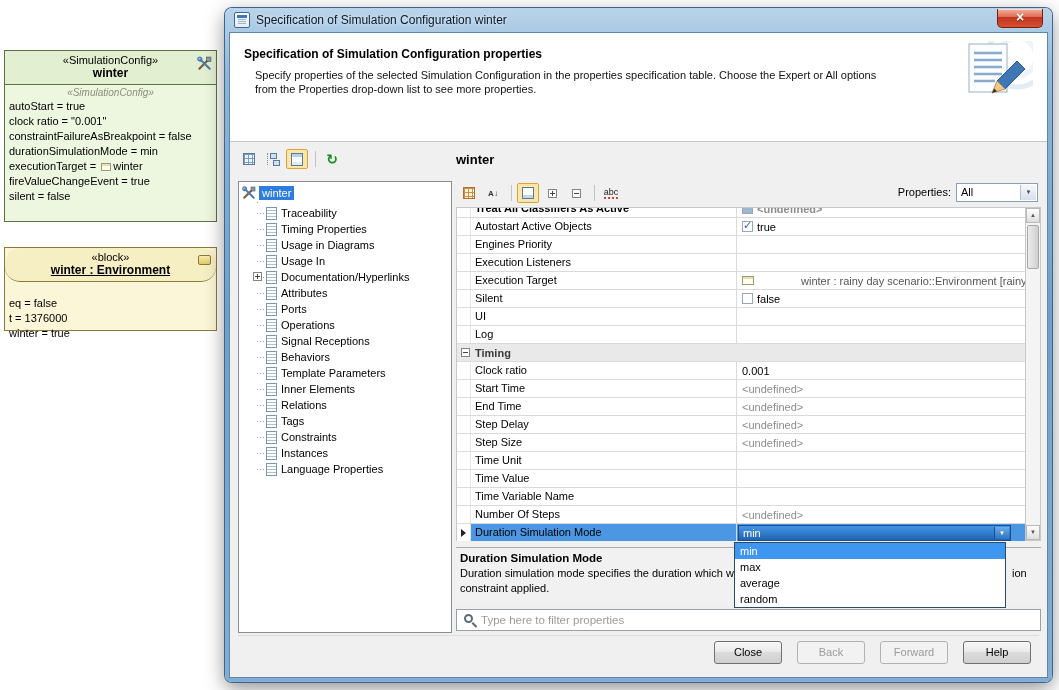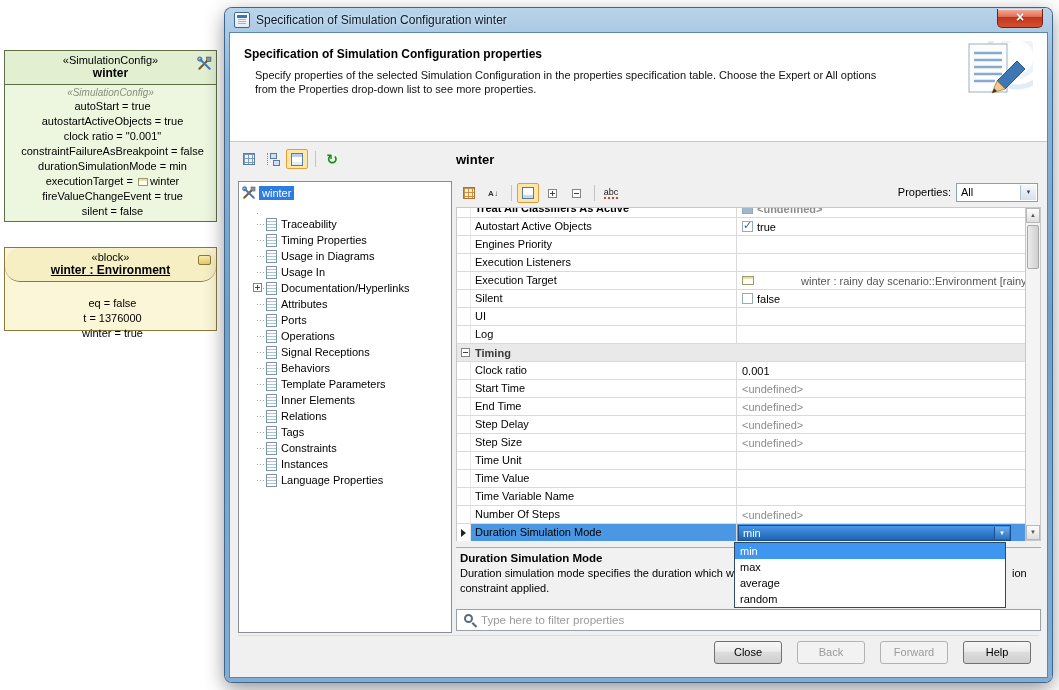--- a/index.html
+++ b/index.html
@@ -7,21 +7,21 @@
   .stage { position:relative; width:1059px; height:690px; background:#ffffff; overflow:hidden; font-size:11px; color:#000; }
 
   
   .uml-box { position:absolute; border:1px solid #5f6f45; }
   .uml-head { position:relative; padding:3px 2px 4px; border-bottom:1px solid #5f6f45; }
   .stereo { text-align:center; font-size:11px; }
   .uname { text-align:center; font-size:12px; font-weight:bold; }
   .sim { left:4px; top:50px; width:213px; height:172px; background:#edf6de; }
   .sim .uml-head { background:#e2efd0; }
   .body-stereo { text-align:center; font-size:10px; font-style:italic; color:#8a8f7a; margin:2px 0 1px; }
-  .uline { font-size:11px; line-height:15px; padding-left:4px; white-space:nowrap; overflow:hidden;text-align:center; }
+  .uline { font-size:11px; line-height:15px; padding-left:4px; white-space:nowrap; overflow:hidden; }
   .blk { left:4px; top:247px; width:213px; height:84px; background:#fcf6d8; border-color:#8a7a3a; }
   .blk .uml-head { background:#f7efc4; border-color:#8a7a3a;border-radius:15px; }
   .blk .uname { text-decoration:underline; }
   .blk .uml-lines { padding-top:14px; }
   .tools-ico { position:absolute; right:4px; top:5px; }
   .blk-ico { position:absolute; right:5px; top:7px; width:13px; height:10px; background:linear-gradient(#f8ecb0,#e2ca62); border:1px solid #8a7a3a; border-radius:2px; }
   .ref-ico { display:inline-block; width:12px; height:9px; background:#fffdf2; border:1px solid #9a9a6a; box-shadow:inset 0 2px 0 #e6e0b4; margin-right:4px; flex:none; }
   .ref-ico.sm { width:10px; height:8px; margin:0 2px; vertical-align:-1px; }
 
   
@@ -69,21 +69,21 @@
   .ico-abc { font-size:9px; line-height:9px; color:#222; border-bottom:2px dotted #cc4433; }
 
   .sq { display:inline-block; width:9px; height:9px; border:1px solid #848484; background:#fff; position:relative; flex:none; }
   .sq::before { content:""; position:absolute; left:1px; right:1px; top:3px; height:1px; background:#444; }
   .sq.plus::after { content:""; position:absolute; top:1px; bottom:1px; left:3px; width:1px; background:#444; }
 
   
   .tree-pane { position:absolute; left:8px; top:148px; width:214px; height:452px; background:#fff; border:1px solid #898c95; overflow:hidden; }
   .tree-root { display:flex; align-items:center; height:18px; padding:3px 0 0 3px; }
   .tree-root .sel { background:#2e7ce0; color:#fff; padding:0 3px; margin-left:3px; font-size:11px; line-height:14px; }
-  #tree-items { position:relative; margin:16px 0 0 14px; }
+  #tree-items { position:relative; margin:5px 0 0 14px; }
   #tree-items::before { content:""; position:absolute; left:4px; top:-3px; bottom:7px; width:1px;
         background-image:repeating-linear-gradient(180deg,#99a 0 1px,transparent 1px 3px); }
   .tree-item { display:flex; align-items:center; height:16px; padding-left:13px; position:relative; background:#fff; }
   .tree-item::before { content:""; position:absolute; left:4px; top:8px; width:8px; height:1px;
         background-image:repeating-linear-gradient(90deg,#99a 0 1px,transparent 1px 3px); }
   .exp { position:absolute; left:0; top:3px; background:#fff; }
   .doc-ico { width:11px; height:13px; border:1px solid #7d94ad; flex:none; margin-right:4px;
         background-image:repeating-linear-gradient(180deg,#fff 0 2px,#a8c0dc 2px 3px); background-color:#fff; }
   .tlabel { font-size:11px; white-space:nowrap; }
 
@@ -163,21 +163,20 @@
         <path d="M2.2 11.8 L10.5 3.5" stroke="#7a5a3a" stroke-width="2" stroke-linecap="round"></path>
         <rect x="9" y="1" width="4" height="4" fill="#8c96a0" stroke="#4a5560" stroke-width="0.6"></rect>
         <path d="M3 3.2 L11.8 11.8" stroke="#4a7ab0" stroke-width="2" stroke-linecap="round"></path>
         <circle cx="2.6" cy="2.8" r="1.8" fill="none" stroke="#4a7ab0" stroke-width="1.3"></circle>
       </svg>
     </div>
     <div class="uml-body">
       <div class="body-stereo">«SimulationConfig»</div>
       <div class="uml-lines" id="sim-lines">
           <div class="uline">autoStart = true</div>
-          <div class="uline">autostartActiveObjects = true</div>
           <div class="uline">clock ratio = "0.001"</div>
           <div class="uline">constraintFailureAsBreakpoint = false</div>
           <div class="uline">durationSimulationMode = min</div>
           <div class="uline">executionTarget = <span class="ref-ico sm"></span>winter</div>
           <div class="uline">fireValueChangeEvent = true</div>
           <div class="uline">silent = false</div>
         </div>
     </div>
   </div>
 

